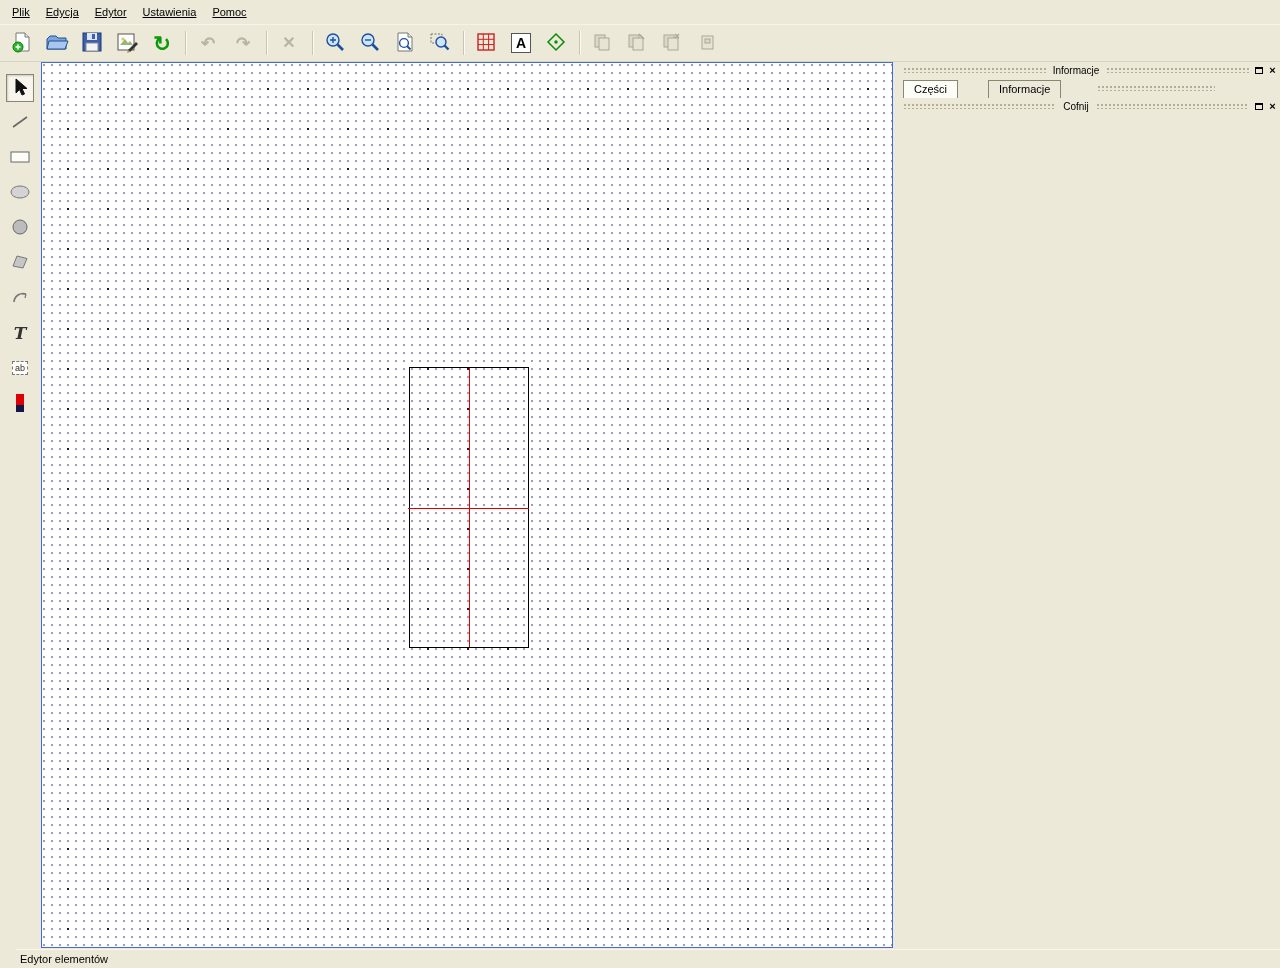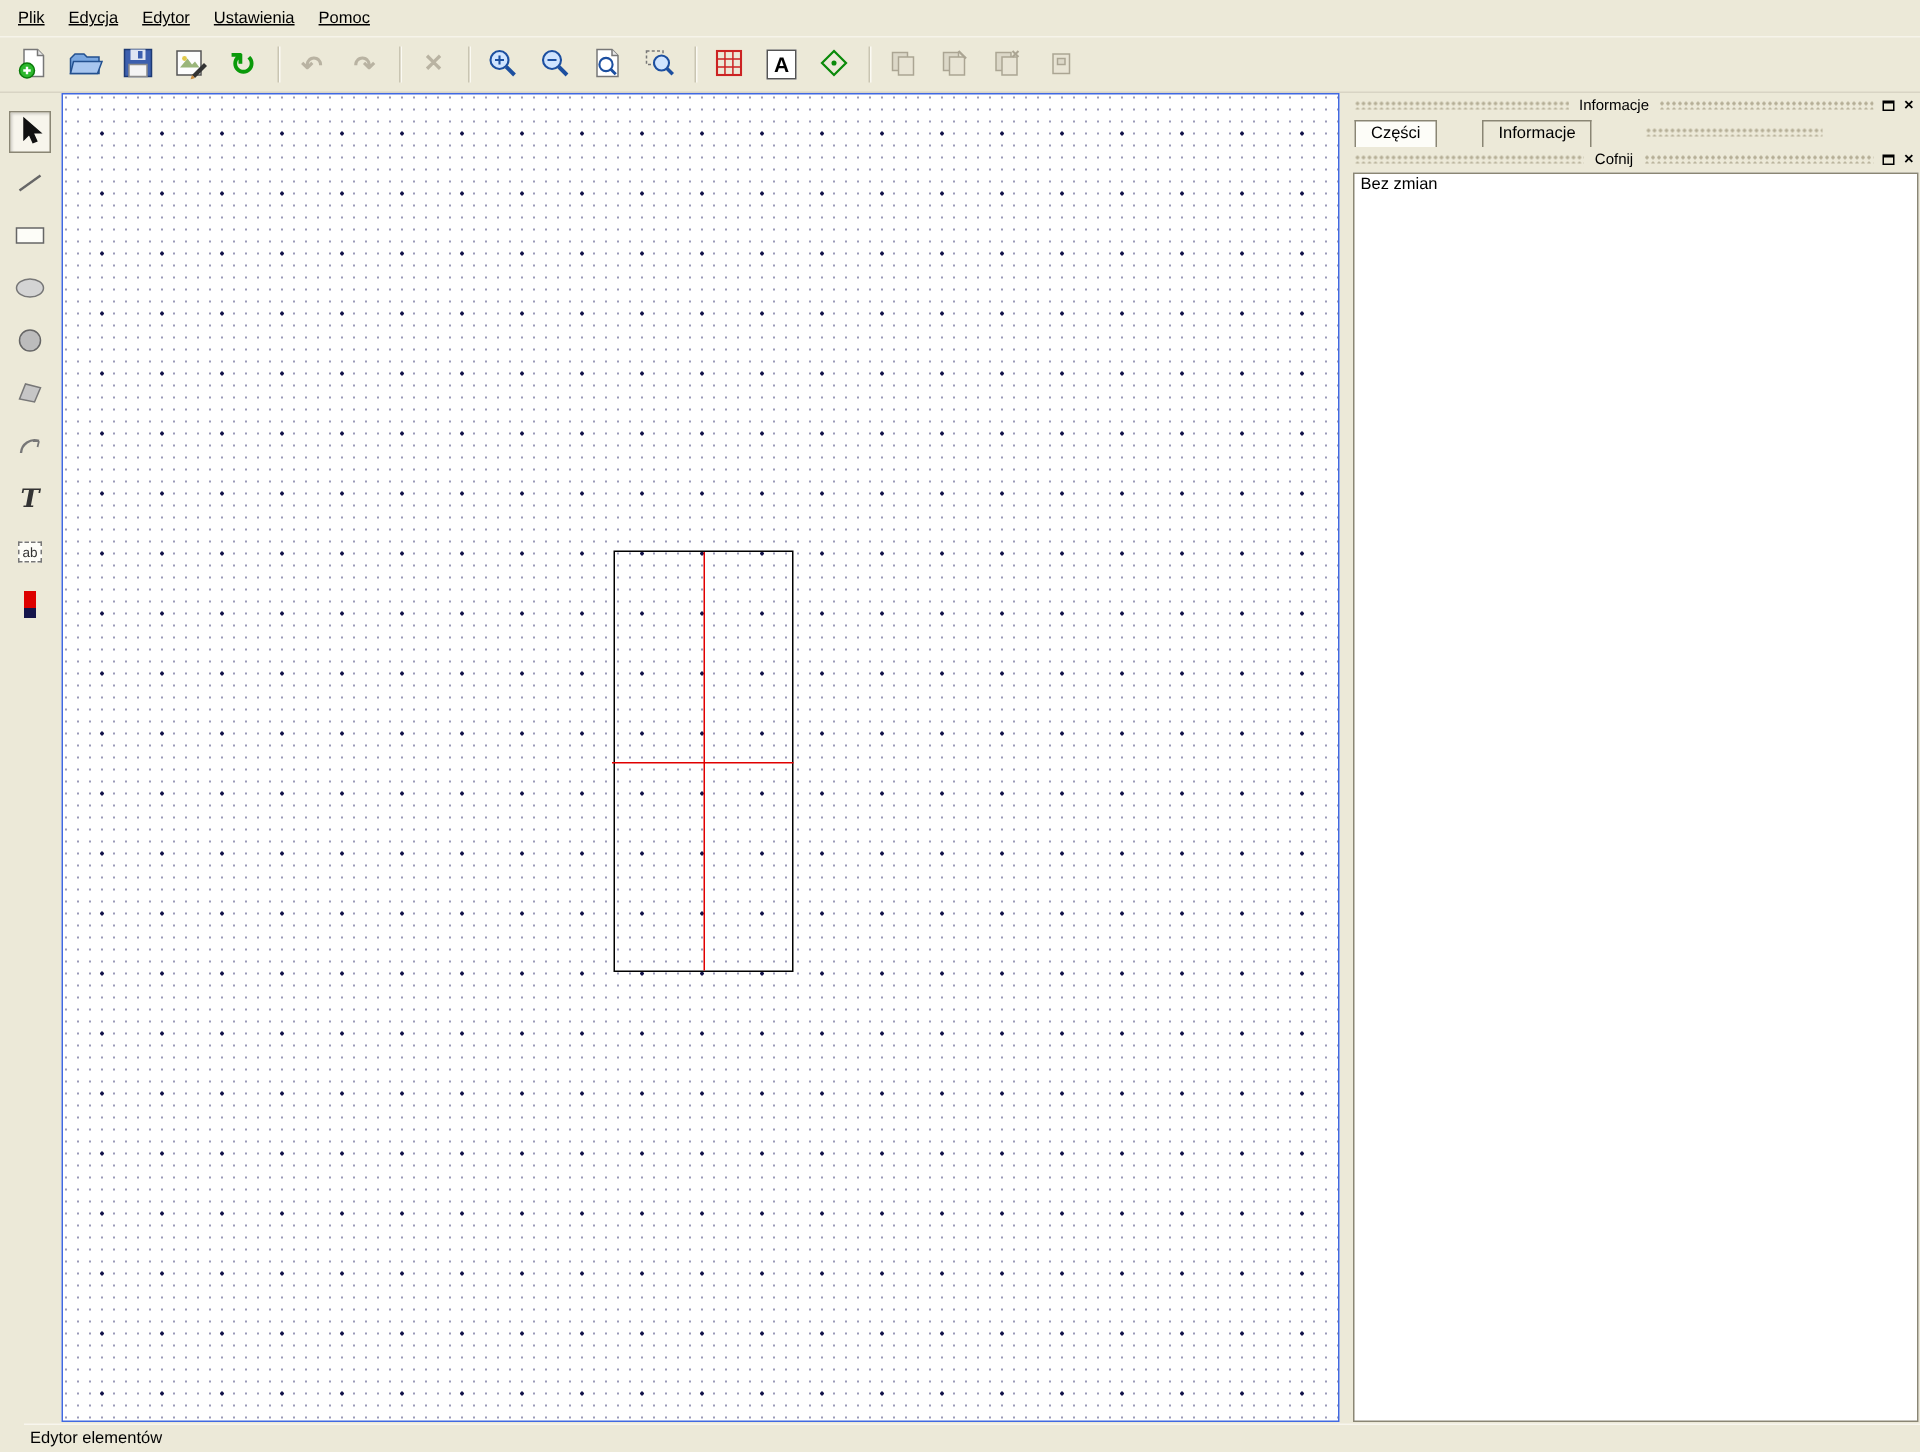--- a/index.html
+++ b/index.html
@@ -393,21 +393,18 @@
     <div class="dock-btns">
       <div class="dock-btn">
           <span class="float-box"></span>
         </div>
       <div class="dock-btn">
           <span class="close-x">×</span>
         </div>
     </div>
   </div>
 
-  <div id="undo-list">
-    <div class="undo-item">Bez zmian</div>
-  </div>
 
 </div>
 
 <div id="statusbar">
   <span>Edytor elementów</span>
 </div>
 
 </body></html>

